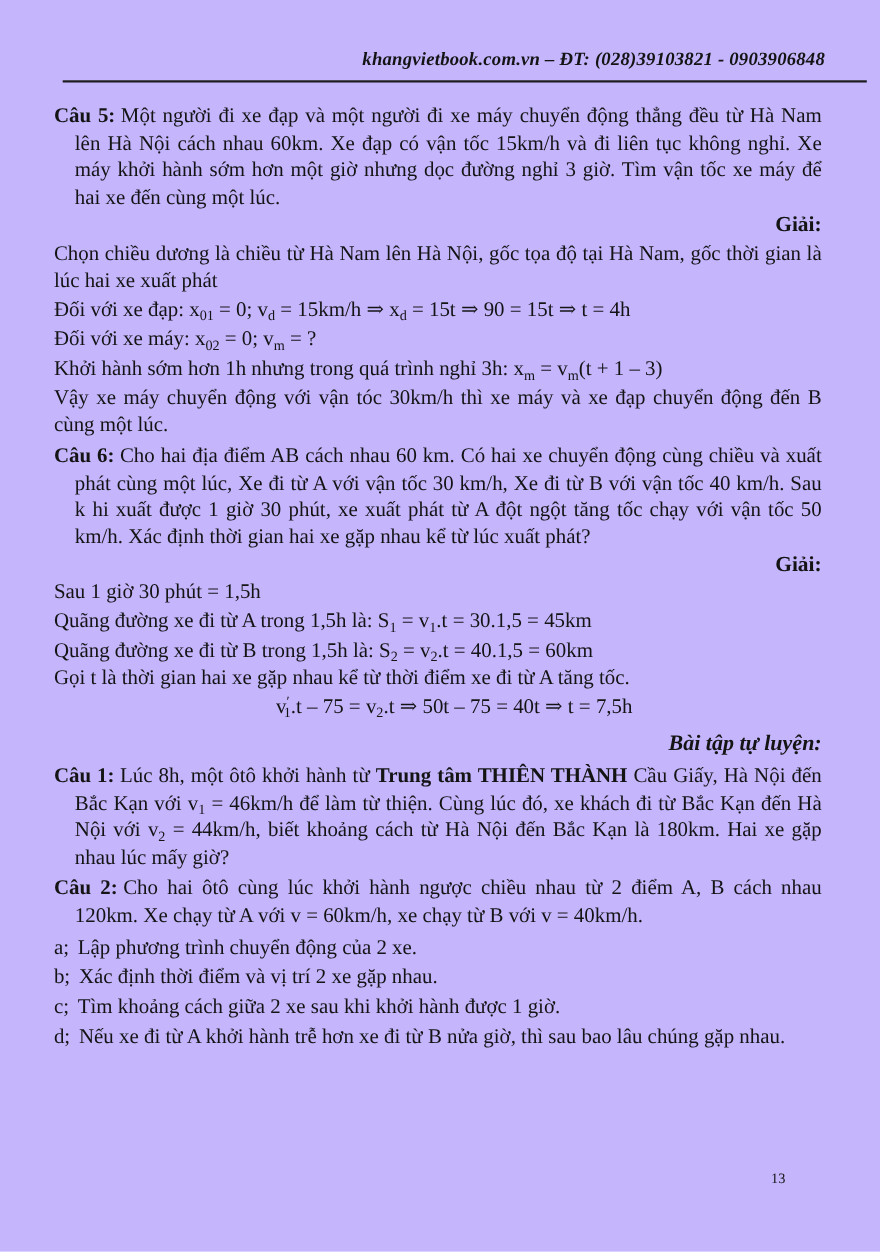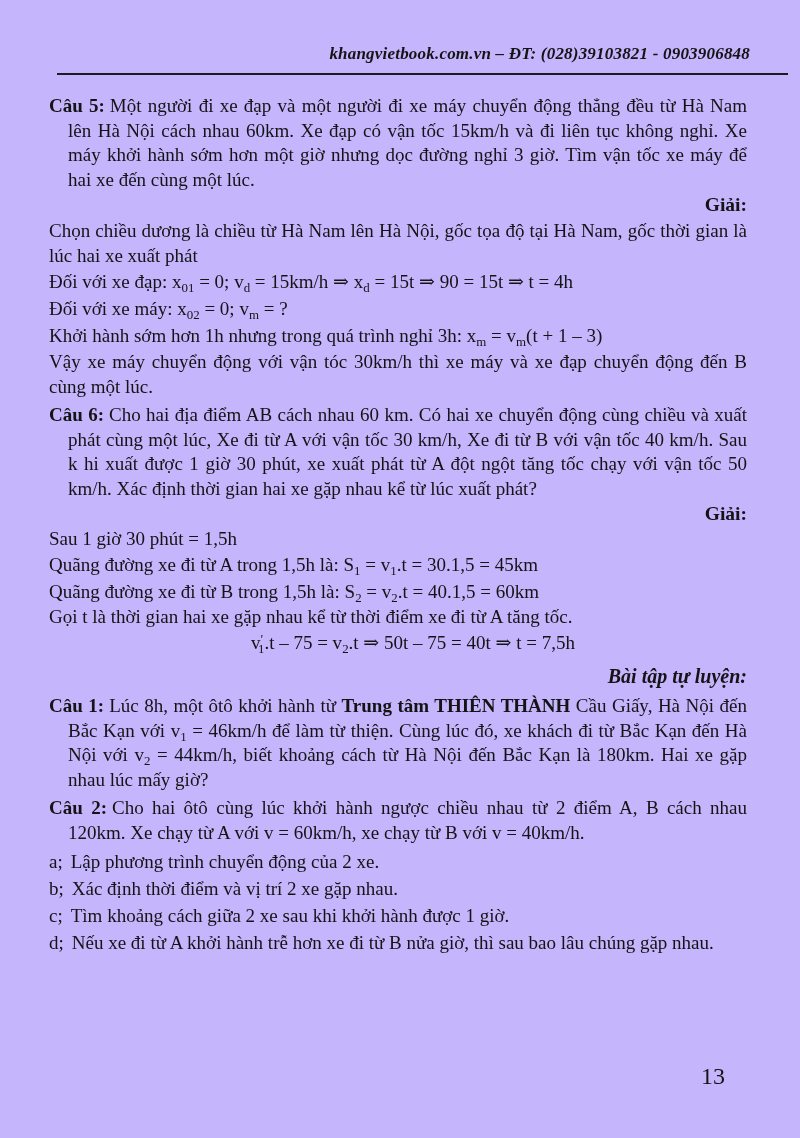--- a/index.html
+++ b/index.html
@@ -29,21 +29,21 @@
   .sol{margin-left:19px;text-align:justify;line-height:25px;margin-top:2px;}
   .line{margin-left:19px;line-height:24px;margin-top:3px;}
   .math{margin-left:19px;line-height:27px;margin-top:3px;white-space:nowrap;}
   .math.ind2{margin-left:30px;text-align:center;}
   .mt1{margin-top:18px;}
   .mt2{margin-top:4px;}
   sub{font-size:0.68em;vertical-align:-0.32em;line-height:0;}
   sup{font-size:0.68em;vertical-align:0.5em;line-height:0;}
   sup.t{margin-right:-0.42em;}
   .b{font-weight:bold;}
-  .pageno{position:absolute;top:1063px;left:701px;font-size:24px;}
+  .pageno{position:absolute;top:1063px;left:701px;font-size:13px;}
 </style>
 </head>
 <body>
 
 <div class="page">
 
   <div class="header">
     <span>khangvietbook.com.vn – ĐT: (028)39103821 - 0903906848</span>
   </div>
   <div class="rule"></div>

